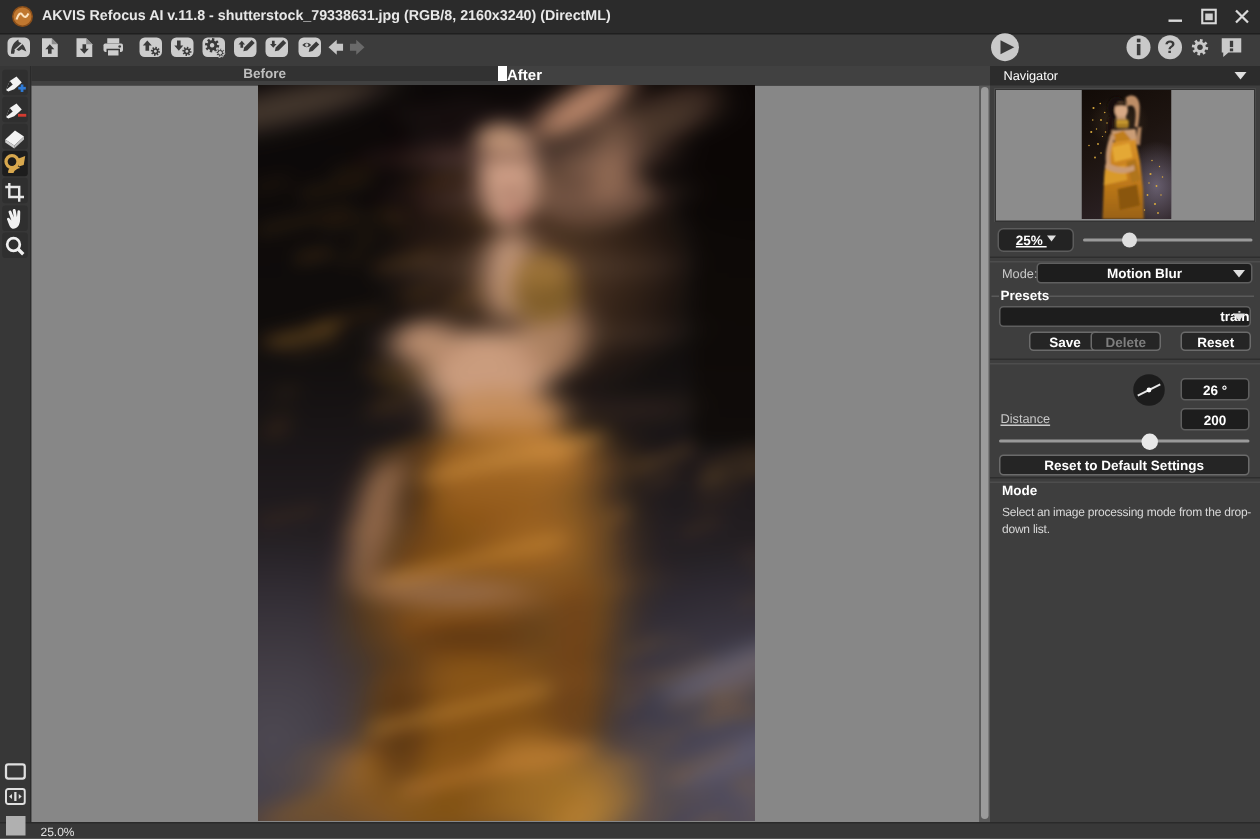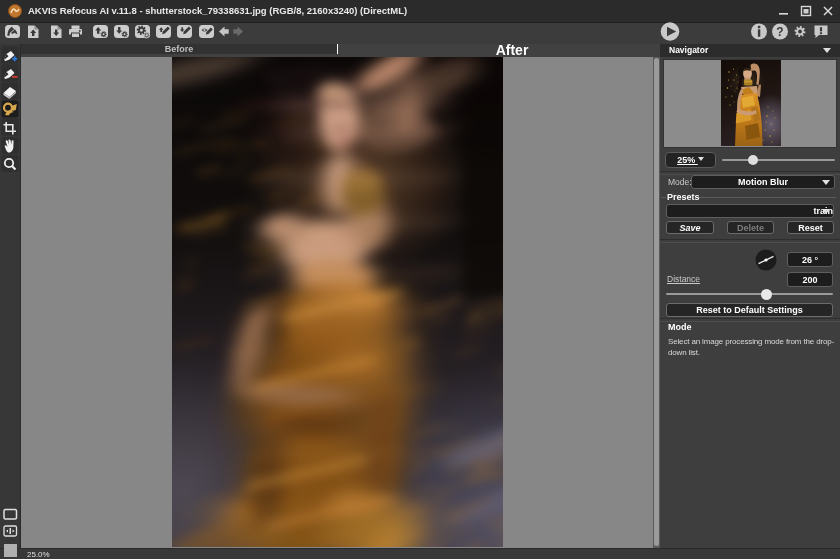--- a/index.html
+++ b/index.html
@@ -10,30 +10,30 @@
   #titlebar{left:0;top:0;width:840px;height:22px;background:#2b2b2b;}
   #title-text{left:28px;top:5px;font-size:9.5px;letter-spacing:0.12px;font-weight:bold;color:#e8e8e8;letter-spacing:0;}
   
   #toolbar{left:0;top:22px;width:840px;height:22px;background:#3c3c3c;border-top:1px solid #1f1f1f;box-sizing:border-box;}
   
   #sidebar{left:0;top:44px;width:21px;height:504px;background:#373737;border-right:1px solid #2a2a2a;box-sizing:border-box;}
   
   #canvas{left:21px;top:57px;width:632px;height:491px;background:#878787;}
   
   #tabbar{left:21px;top:44px;width:639px;height:13px;background:#414141;}
-  #tab-before{left:21px;top:44px;width:317px;height:10px;background:#323232;border-right:1px solid #ffffff;box-sizing:border-box;
+  #tab-before{left:21px;top:44px;width:317px;height:10px;background:#323232;border-right:6px solid #ffffff;box-sizing:border-box;
       color:#bfbfbf;font-size:9px;text-align:center;line-height:11px;font-weight:bold;}
   #tab-after{left:338px;top:44px;width:348px;height:13px;background:#414141;
-      color:#ffffff;font-size:14px;text-align:center;line-height:13px;font-weight:bold;}
+      color:#ffffff;font-size:10px;line-height:13px;font-weight:bold;}
   
   #vscroll{left:653px;top:57px;width:7px;height:491px;background:#5a5a5a;}
   #vthumb{left:654px;top:58px;width:5px;height:488px;background:#9b9b9b;border-radius:3px;}
   
   #rpanel{left:660px;top:44px;width:180px;height:515px;background:#3e3e3e;}
-  #nav-hdr{left:660px;top:44px;width:180px;height:13px;background:#2c2c2c;color:#fff;font-size:8.5px;font-weight:bold;line-height:13px;}
+  #nav-hdr{left:660px;top:44px;width:180px;height:13px;background:#2c2c2c;color:#fff;font-size:8.5px;font-weight:normal;line-height:13px;}
   #nav-hdr span{position:absolute;left:9px;top:0px;}
   #thumbbox{left:663px;top:59px;width:174px;height:89px;background:#8c8c8c;border:1px solid #333;box-sizing:border-box;}
   
   #zoombtn{left:665px;top:152px;width:51px;height:16px;background:#232323;border:1px solid #5c5c5c;border-radius:4px;box-sizing:border-box;
       color:#fff;font-size:9px;font-weight:bold;text-align:center;line-height:15px;text-decoration:underline;}
   #zslider-track{left:722px;top:159px;width:113px;height:2px;background:#9a9a9a;border-radius:1px;}
   #zslider-handle{left:748px;top:155px;width:10px;height:10px;background:#dedede;border-radius:50%;}
   .divider{height:2px;border-top:1px solid #2e2e2e;border-bottom:1px solid #4d4d4d;}
   
   .lbl{color:#c9c9c9;font-size:8.5px;}
@@ -604,21 +604,21 @@
   <div class="abs dd" style="left:691px;top:175px;width:144px;height:14px;text-align:center;line-height:13px;">Motion Blur</div>
   <div class="abs arrow-dn" style="left:822px;top:180px;"></div>
 
   <div class="abs" style="left:667px;top:192px;color:#fff;font-size:9px;font-weight:bold;">Presets</div>
   <div class="abs" style="left:661px;top:197px;width:5px;height:1px;background:#5a5a5a;"></div>
   <div class="abs" style="left:699px;top:197px;width:137px;height:1px;background:#5a5a5a;"></div>
 
   <div class="abs dd" style="left:666px;top:204px;width:168px;height:14px;line-height:13px;padding-left:6px;text-align:right;">train</div>
   <div class="abs arrow-dn" style="left:822px;top:209px;"></div>
 
-  <div class="abs btn" style="left:666px;top:221px;width:48px;height:13px;line-height:12px;font-style:italic;">Save</div>
+  <div class="abs btn" style="left:686px;top:221px;width:48px;height:13px;line-height:12px;">Save</div>
   <div class="abs btn" style="left:727px;top:221px;width:47px;height:13px;line-height:12px;color:#7e7e7e;">Delete</div>
   <div class="abs btn" style="left:787px;top:221px;width:47px;height:13px;line-height:12px;">Reset</div>
 
   <div class="abs divider" style="left:660px;top:239px;width:180px;"></div>
 
   <div class="abs lbl" style="left:667px;top:254px;margin-top:48px;">Angle</div>
   <svg class="abs" style="left:755px;top:249px;" width="22" height="22" viewBox="0 0 22 22">
     <circle cx="11" cy="11" r="10.5" fill="#1c1c1c"></circle>
     <line x1="3.5" y1="14.7" x2="18.5" y2="7.3" stroke="#e8e8e8" stroke-width="1.3"></line>
     <circle cx="11" cy="11" r="1.6" fill="#ffffff"></circle>

